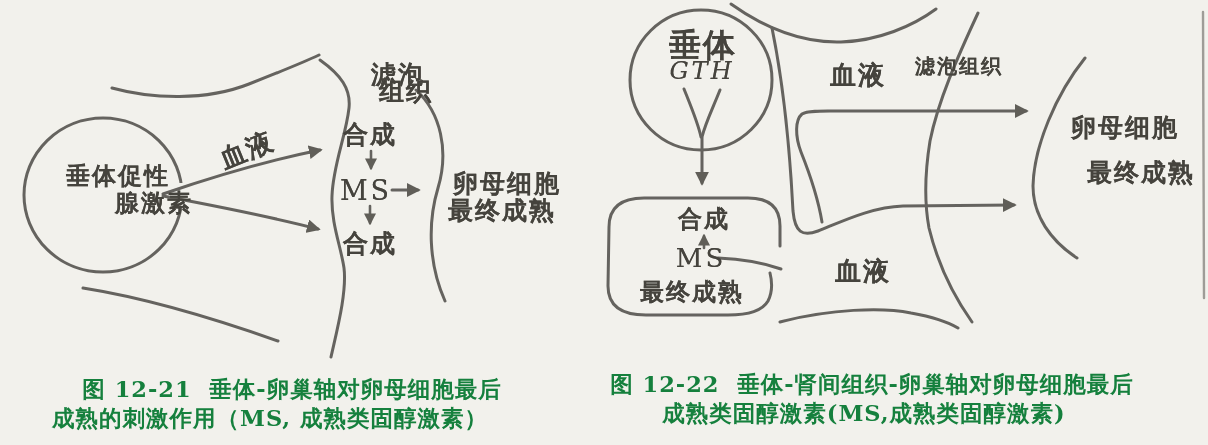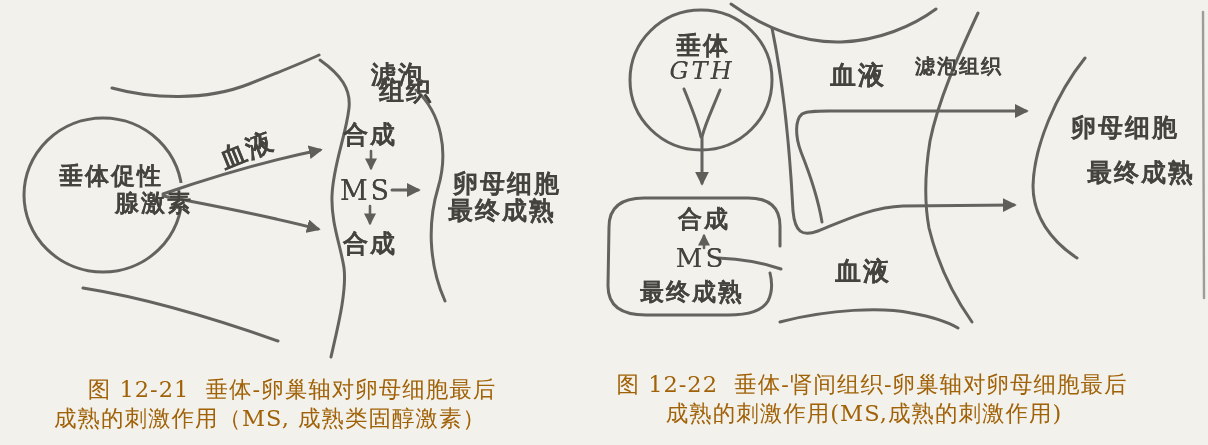--- a/index.html
+++ b/index.html
@@ -23,22 +23,22 @@
     letter-spacing:2px;
     text-shadow:0 0 .6px #6b6962;
     line-height:1;
   }
   .lbl.latin{letter-spacing:3px;font-weight:500;}
   .lbl.rot{transform:translate(-50%,-50%) rotate(-22deg);}
   .caption{
     position:absolute;
     transform:translateX(-50%);
     white-space:pre;
-    color:#a16207;
-    font-weight:400;
+    color:#15803d;
+    font-weight:700;
     letter-spacing:1px;
     line-height:1;
   }
 </style>
 </head>
 <body>
 
 <div class="page">
 
   <svg class="strokes" viewBox="0 0 1208 445">
@@ -78,42 +78,42 @@
       <path d="M 780,322 C 830,309 882,307 911,313 C 933,317 948,322 958,328"></path>
       <path d="M 1085,58 C 1056,94 1034,146 1033,186 C 1033,216 1051,241 1077,258"></path>
       <g stroke-width="2.6">
         <path marker-end="url(#ah)" d="M 704,248 L 704,236"></path>
       </g>
       <path stroke-width="2.4" opacity="0.6" d="M 1203,12 L 1204,298"></path>
     </g>
   </svg>
 
   <div>
-    <div class="lbl" style="left:111px;top:176px;font-size:24px;text-align:center;">垂体促性</div>
+    <div class="lbl" style="left:118px;top:176px;font-size:24px;text-align:center;">垂体促性</div>
     <div class="lbl" style="left:110px;top:203px;font-size:24px;margin-left:44px;">腺激素</div>
     <div class="lbl rot" style="left:247px;top:150px;font-size:26px;">血液</div>
     <div class="lbl" style="left:398px;top:74px;font-size:25px;">滤泡</div>
     <div class="lbl" style="left:406px;top:91px;font-size:25px;">组织</div>
     <div class="lbl" style="left:370px;top:134px;font-size:25px;">合成</div>
     <div class="lbl latin" style="left:366px;top:190px;font-size:27px;">MS</div>
     <div class="lbl" style="left:370px;top:243px;font-size:25px;">合成</div>
     <div class="lbl" style="left:507px;top:183px;font-size:25px;">卵母细胞</div>
     <div class="lbl" style="left:502px;top:210px;font-size:25px;font-weight:700;">最终成熟</div>
     <div class="caption" style="left:292px;top:378px;font-size:22.5px;">图 12-21  垂体-卵巢轴对卵母细胞最后</div>
     <div class="caption" style="left:270px;top:407px;font-size:22.5px;">成熟的刺激作用（MS, 成熟类固醇激素）</div>
   </div>
 
   <div>
-    <div class="lbl" style="left:703px;top:45px;font-size:25px;">垂体</div>
+    <div class="lbl" style="left:703px;top:45px;font-size:32px;">垂体</div>
     <div class="lbl latin" style="left:702px;top:71px;font-size:24px;font-style:italic;">GTH</div>
     <div class="lbl" style="left:858px;top:75px;font-size:26px;">血液</div>
     <div class="lbl" style="left:959px;top:66px;font-size:20px;">滤泡组织</div>
     <div class="lbl" style="left:704px;top:219px;font-size:24px;">合成</div>
     <div class="lbl latin" style="left:701px;top:258px;font-size:26px;">MS</div>
     <div class="lbl" style="left:692px;top:292px;font-size:24px;">最终成熟</div>
     <div class="lbl" style="left:863px;top:271px;font-size:26px;">血液</div>
     <div class="lbl" style="left:1125px;top:127px;font-size:25px;">卵母细胞</div>
     <div class="lbl" style="left:1141px;top:172px;font-size:25px;">最终成熟</div>
     <div class="caption" style="left:872px;top:373px;font-size:22.5px;text-align:center;">图 12-22  垂体-肾间组织-卵巢轴对卵母细胞最后</div>
-    <div class="caption" style="left:864px;top:402px;font-size:22.5px;">成熟的刺激作用(MS,成熟的刺激作用)</div>
+    <div class="caption" style="left:864px;top:402px;font-size:22.5px;">成熟类固醇激素(MS,成熟类固醇激素)</div>
   </div>
 
 </div>
 
 </body></html>

